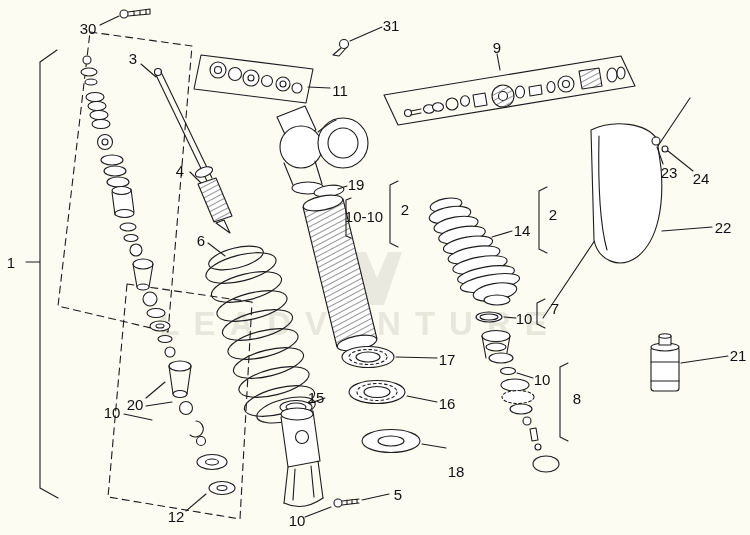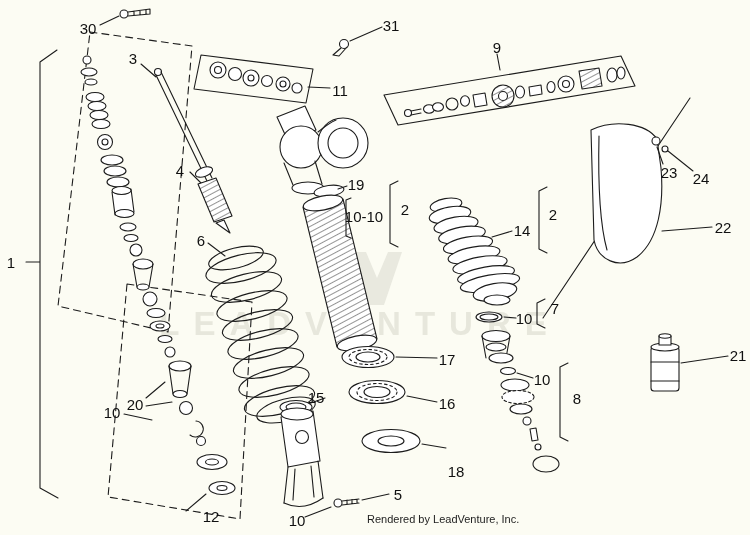--- a/index.html
+++ b/index.html
@@ -308,18 +308,17 @@
       <div class="callout" style="left: 447px; top: 359px;">17</div>
       <div class="callout" style="left: 738px; top: 355px;">21</div>
       <div class="callout" style="left: 542px; top: 379px;">10</div>
       <div class="callout" style="left: 316px; top: 397px;">15</div>
       <div class="callout" style="left: 577px; top: 398px;">8</div>
       <div class="callout" style="left: 447px; top: 403px;">16</div>
       <div class="callout" style="left: 135px; top: 404px;">20</div>
       <div class="callout" style="left: 112px; top: 412px;">10</div>
       <div class="callout" style="left: 456px; top: 451px; margin-top: 20px;">18</div>
       <div class="callout" style="left: 398px; top: 494px;">5</div>
-      <div class="callout" style="left: 176px; top: 516px; margin-left: 35px;">12</div>
+      <div class="callout" style="left: 176px; top: 516px;">12</div>
       <div class="callout" style="left: 297px; top: 520px;">10</div>
     </div>
 
-  <div class="attribution">Rendered by LeadVenture, Inc.</div>
 </div>
 
 </body></html>

